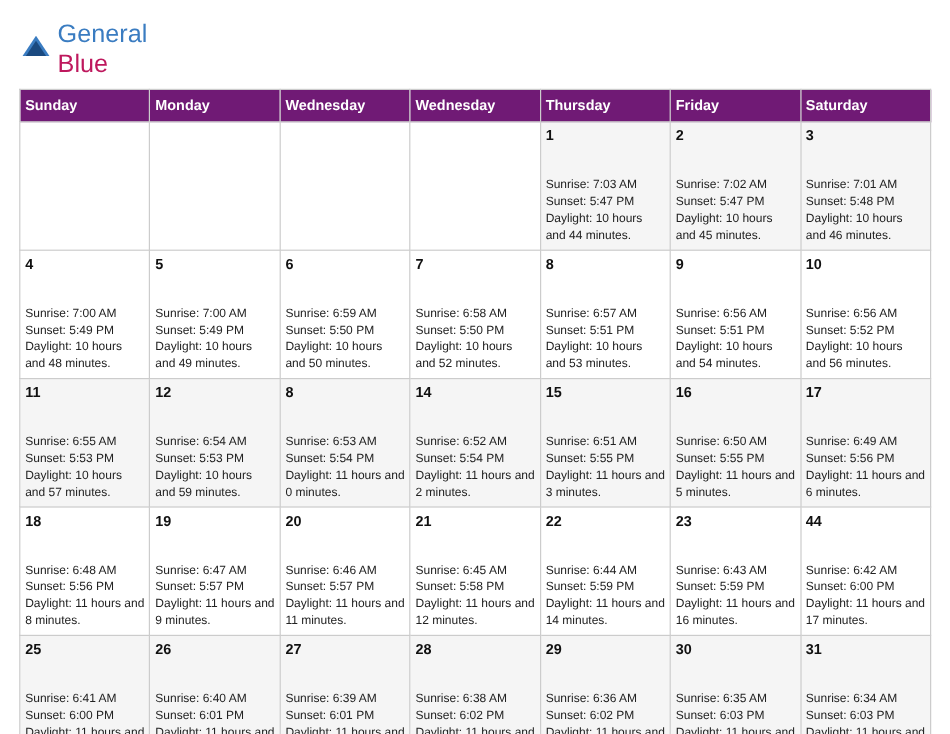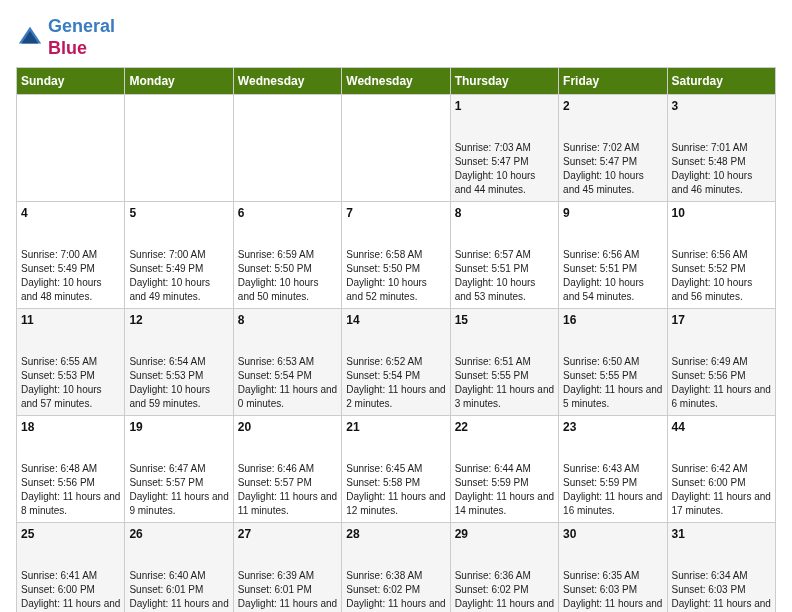--- a/index.html
+++ b/index.html
@@ -15,22 +15,22 @@
       justify-content: space-between;
       align-items: flex-start;
       margin-bottom: 8px;
     }
     .logo {
       display: flex;
       align-items: center;
       gap: 4px;
     }
     .logo-text {
-      font-size: 18px;
-      font-weight: bold;
+      font-size: 21px;
+      font-weight: normal;
       color: #1a1a1a;
       line-height: 1.2;
     }
     .logo-text span {
       color: #3a7cc1;
     }
     .logo-icon {
       width: 28px;
       height: 28px;
     }
@@ -45,21 +45,21 @@
     .location {
       font-size: 15px;
       color: #333;
     }
     table {
       width: 100%;
       border-collapse: collapse;
       font-size: 11px;
     }
     thead tr th {
-      background-color: #4d7c0f;
+      background-color: #701a75;
       color: #fff;
       padding: 6px 4px;
       text-align: left;
       font-size: 12px;
       font-weight: bold;
       border: 1px solid #ccc;
     }
     tbody tr td {
       border: 1px solid #ccc;
       padding: 4px;

